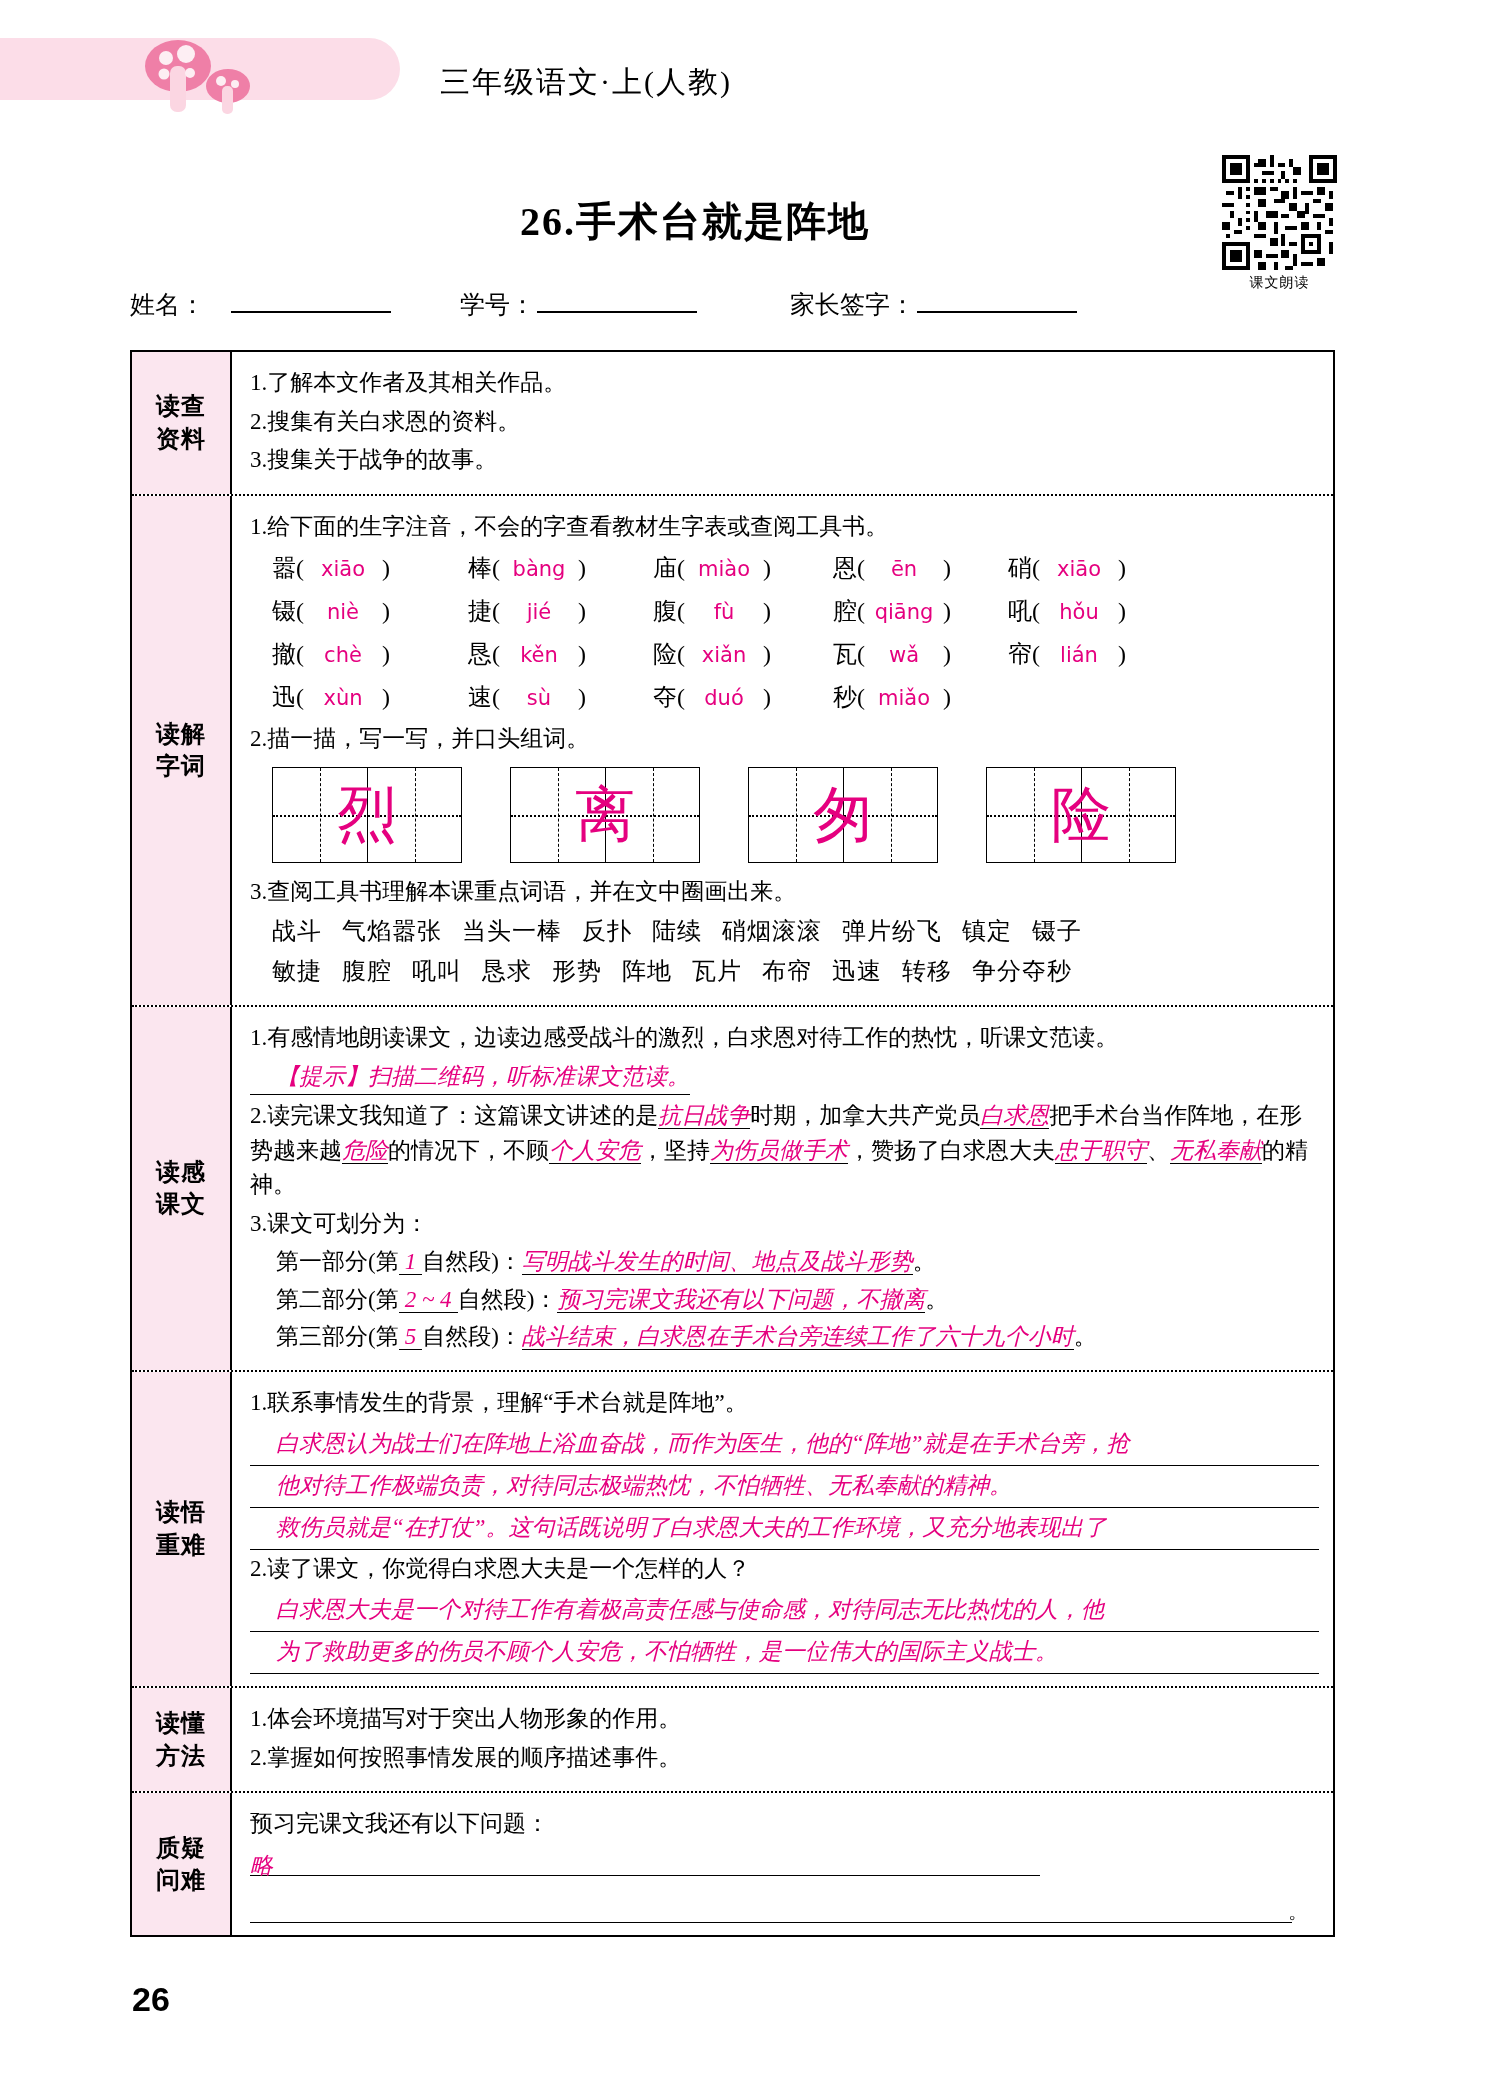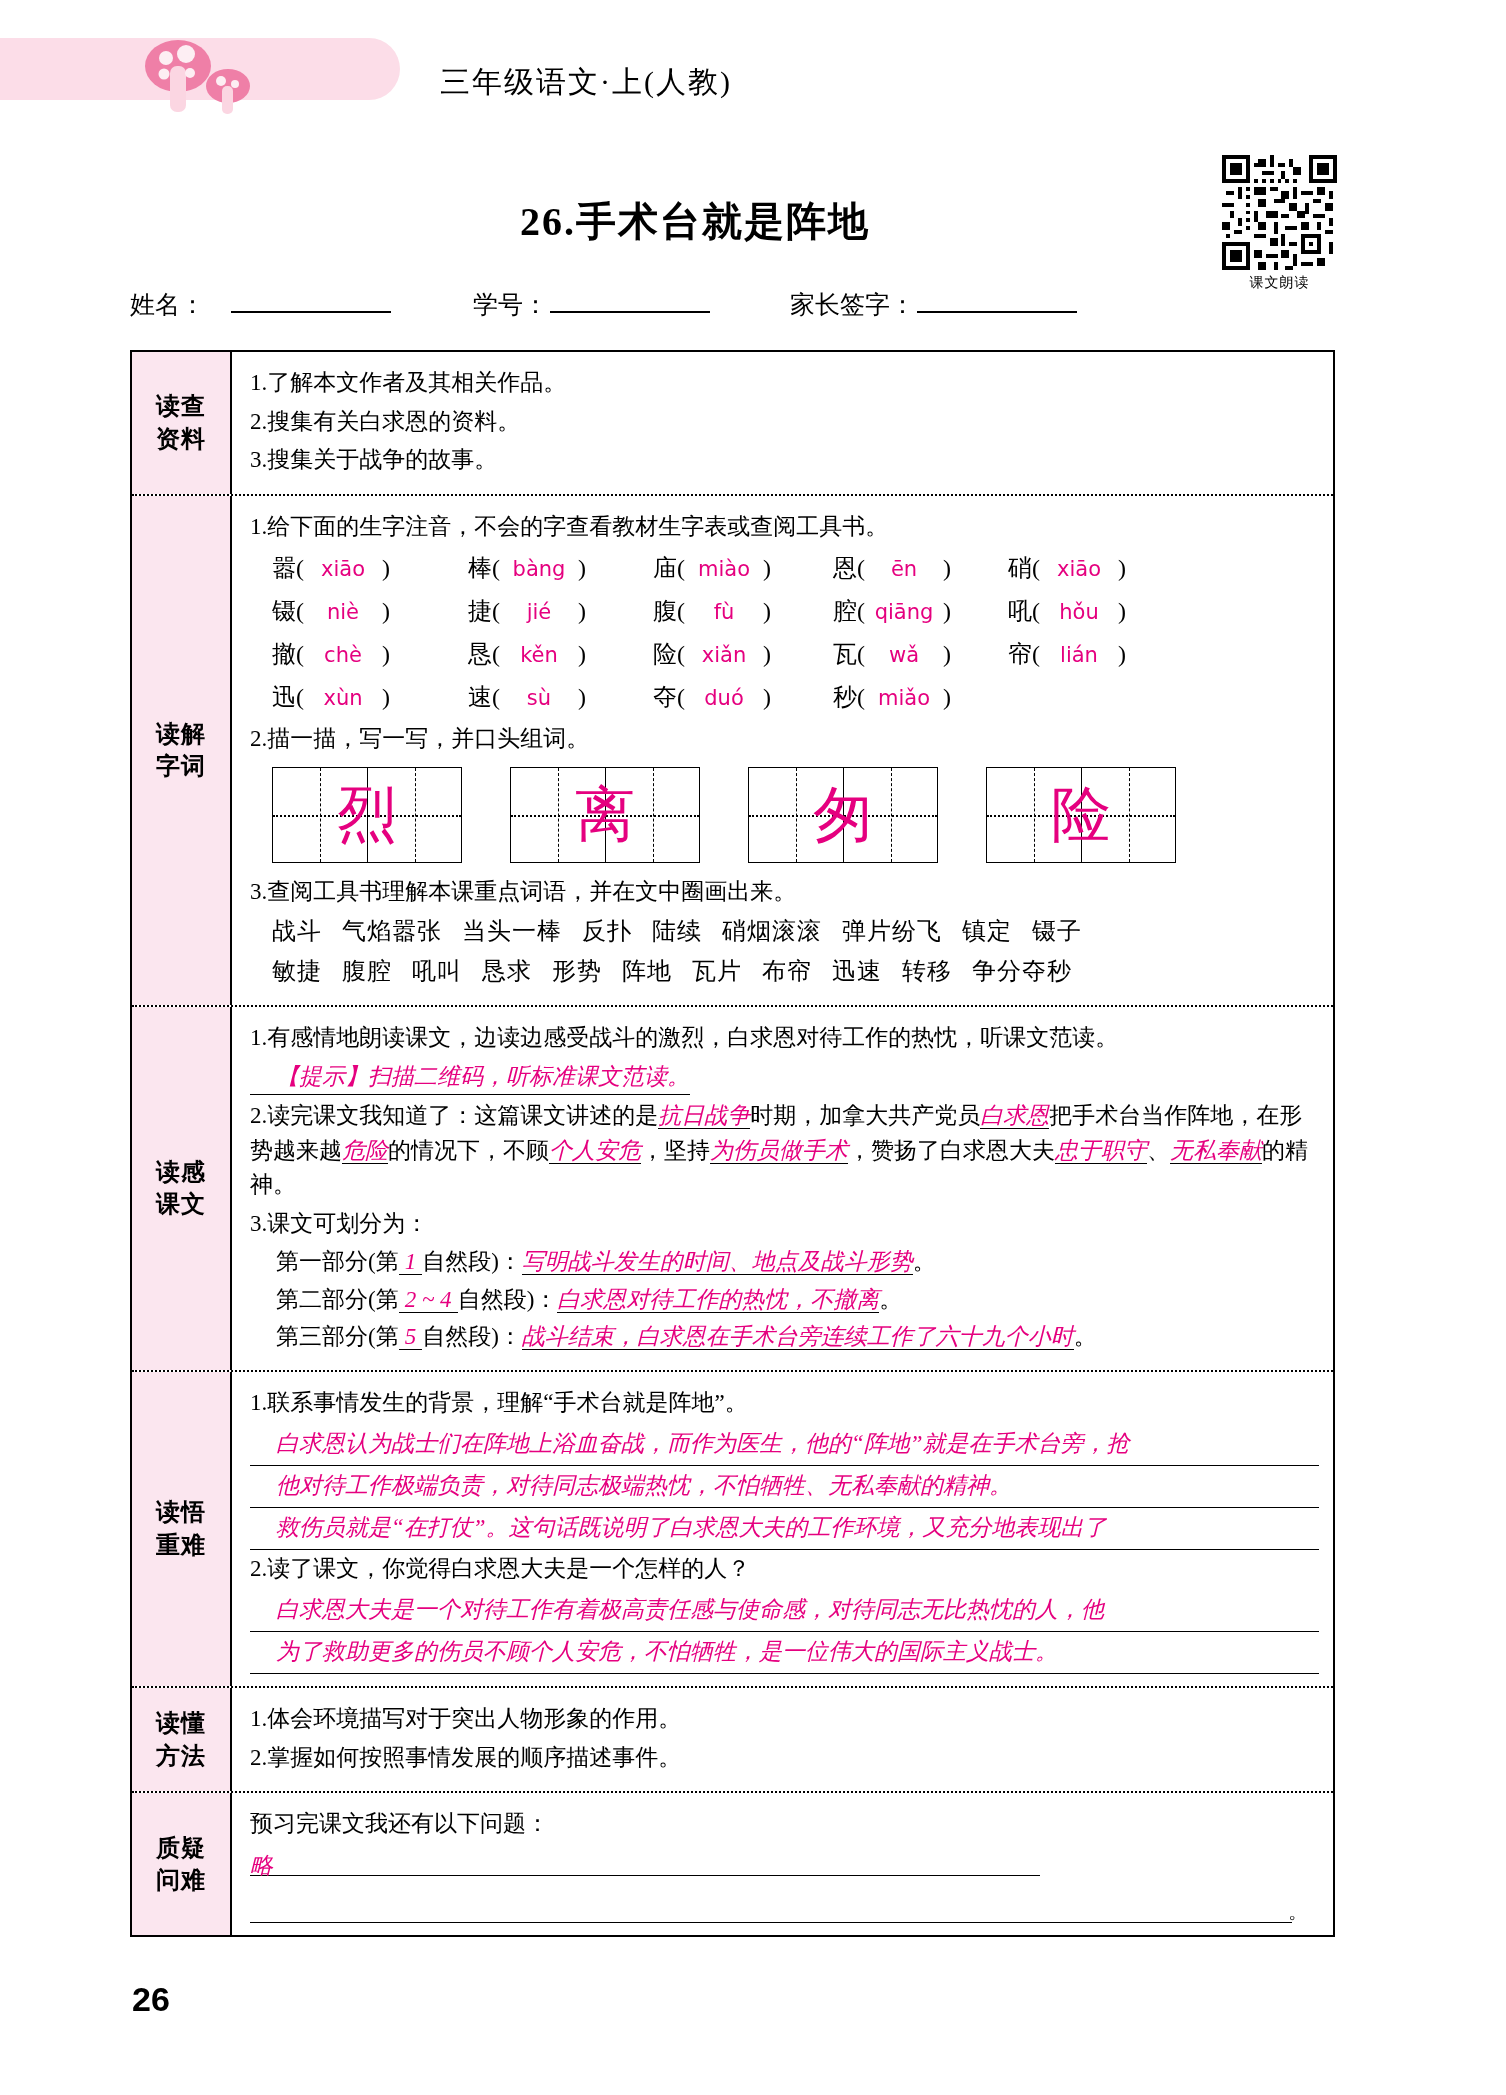--- a/index.html
+++ b/index.html
@@ -84,21 +84,21 @@
     height: 40px;
     font-size: 25px;
   }
   .name-field {
     position: absolute;
     white-space: nowrap;
     display: flex;
     align-items: baseline;
   }
   .nf1 { left: 0; gap: 24px; }
-  .nf2 { left: 343px; text-align: center; }
+  .nf2 { left: 330px; text-align: center; }
   .nf3 { left: 660px; }
   .blank-line {
     display: inline-block;
     border-bottom: 2px solid #000;
     width: 160px;
     height: 22px;
     margin-left: 2px;
   }
 
   
@@ -634,21 +634,21 @@
 
       <div class="item">
         <span>2.读完课文我知道了：这篇课文讲述的是</span><span class="ans">抗日战争</span><span>时期，加拿大共产党员</span><span class="ans">白求恩</span><span>把手术台当作阵地，在形势越来越</span><span class="ans">危险</span><span>的情况下，不顾</span><span class="ans">个人安危</span><span>，坚持</span><span class="ans">为伤员做手术</span><span>，赞扬了白求恩大夫</span><span class="ans">忠于职守</span><span>、</span><span class="ans">无私奉献</span><span>的精神。</span>
       </div>
 
       <div class="item">3.课文可划分为：</div>
       <div class="part-line">
         <span>第一部分(第</span><span class="ans-blank">1</span><span>自然段)：</span><span class="ans">写明战斗发生的时间、地点及战斗形势</span><span>。</span>
       </div>
       <div class="part-line">
-        <span>第二部分(第</span><span class="ans-blank">2 ~ 4</span><span>自然段)：</span><span class="ans">白求恩对待工作的热忱，不撤离</span><span>。</span>
+        <span>第二部分(第</span><span class="ans-blank">2 ~ 4</span><span>自然段)：</span><span class="ans">预习完课文我还有以下问题，不撤离</span><span>。</span>
       </div>
       <div class="part-line">
         <span>第三部分(第</span><span class="ans-blank">5</span><span>自然段)：</span><span class="ans">战斗结束，白求恩在手术台旁连续工作了六十九个小时</span><span>。</span>
       </div>
     </div>
   </div>
 
   <div class="row">
     <div class="label-cell">
       <span>读悟</span>

